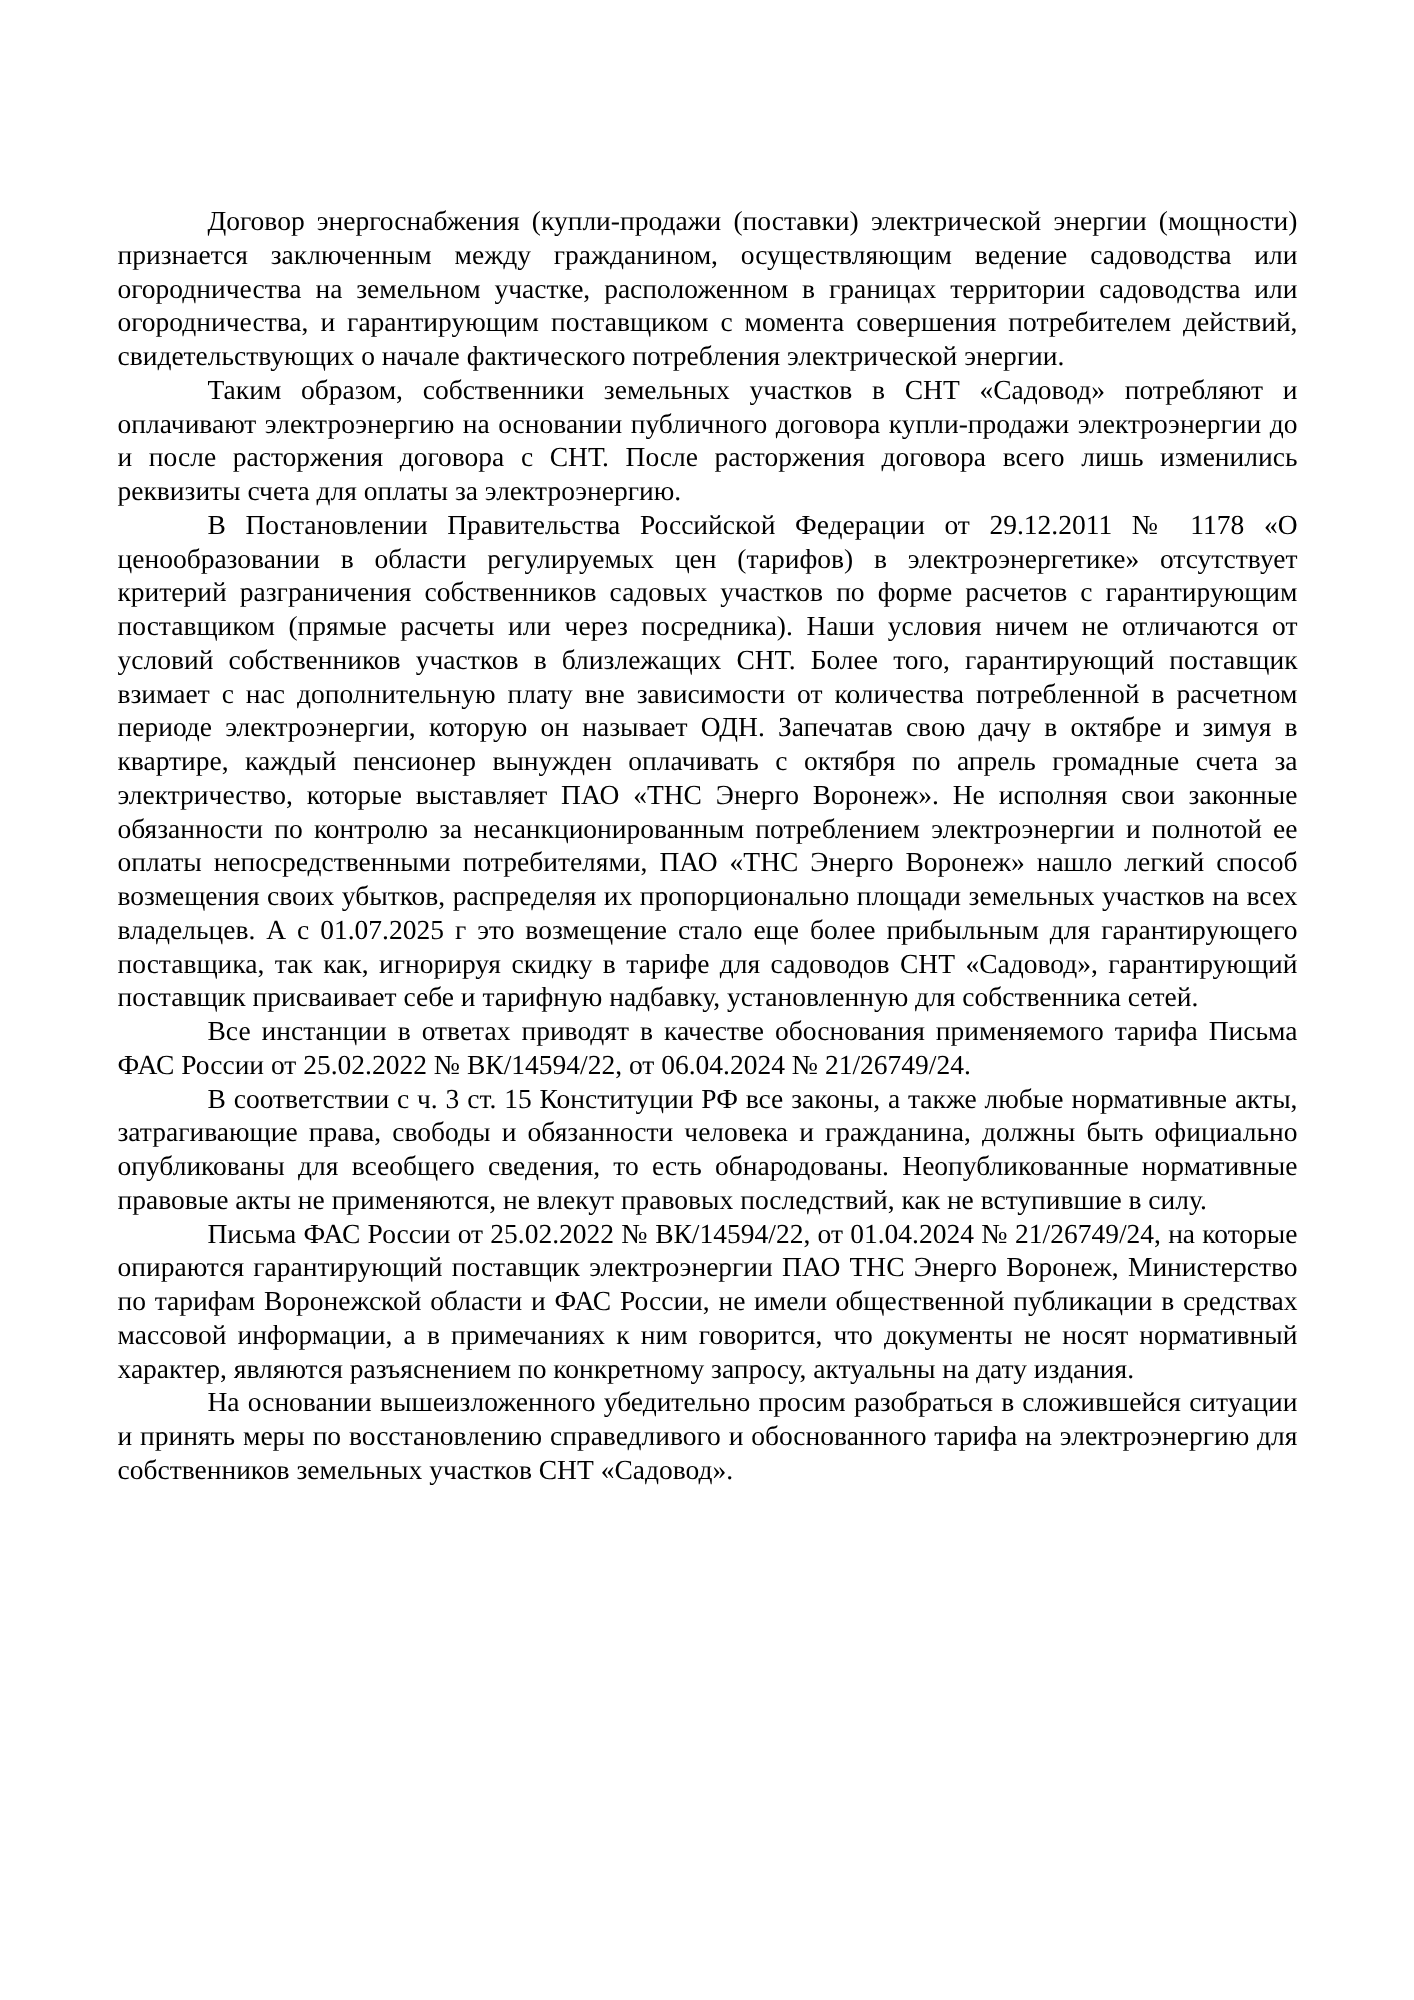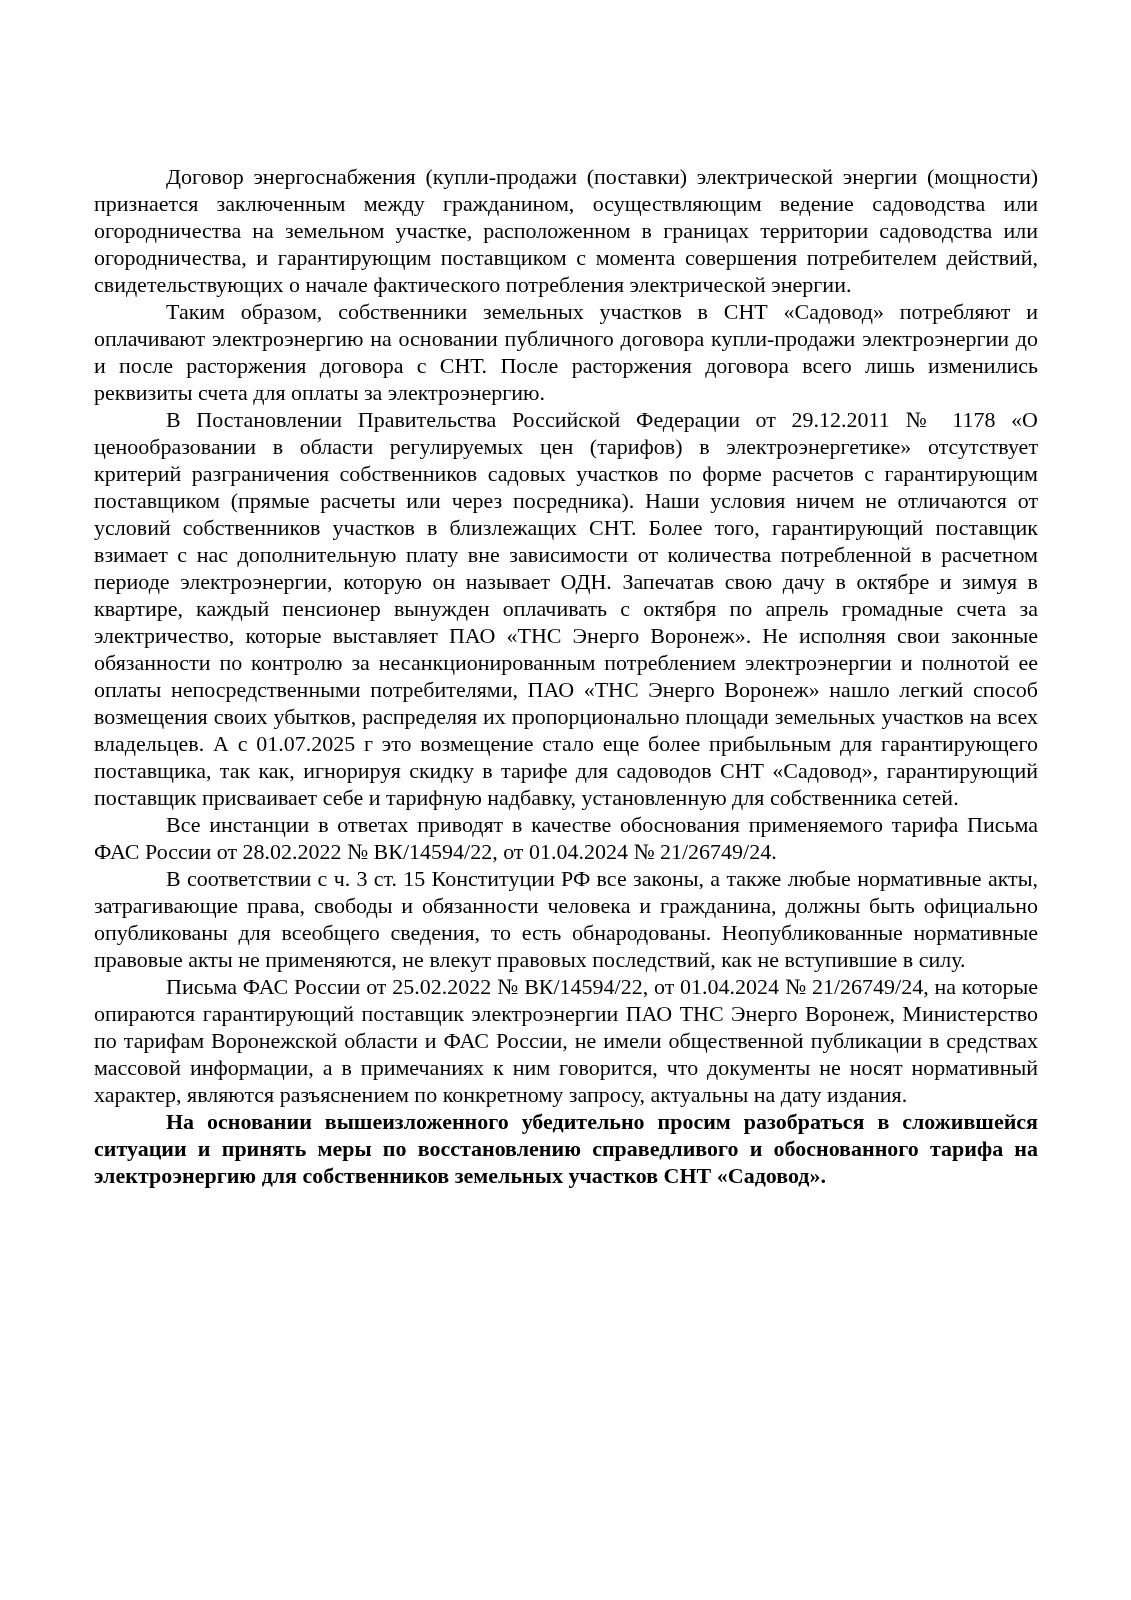--- a/index.html
+++ b/index.html
@@ -20,27 +20,27 @@
     margin: 0;
     font-family: "Liberation Serif", "DejaVu Serif", serif;
     font-size: 22px;
     line-height: 27px;
     color: #000000;
     text-align: justify;
     text-indent: 72px;
     letter-spacing: 0;
   }
   .para-bold {
-    font-weight: 700;
+    font-weight: 400;
   }
 </style>
 </head>
 <body>
 
 <div class="page">
   <p class="para">Договор энергоснабжения (купли-продажи (поставки) электрической энергии (мощности) признается заключенным между гражданином, осуществляющим ведение садоводства или огородничества на земельном участке, расположенном в границах территории садоводства или огородничества, и гарантирующим поставщиком с момента совершения потребителем действий, свидетельствующих о начале фактического потребления электрической энергии.</p>
   <p class="para">Таким образом, собственники земельных участков в СНТ «Садовод» потребляют и оплачивают электроэнергию на основании публичного договора купли-продажи электроэнергии до и после расторжения договора с СНТ. После расторжения договора всего лишь изменились реквизиты счета для оплаты за электроэнергию.</p>
   <p class="para">В Постановлении Правительства Российской Федерации от 29.12.2011 № 1178 «О ценообразовании в области регулируемых цен (тарифов) в электроэнергетике» отсутствует критерий разграничения собственников садовых участков по форме расчетов с гарантирующим поставщиком (прямые расчеты или через посредника). Наши условия ничем не отличаются от условий собственников участков в близлежащих СНТ. Более того, гарантирующий поставщик взимает с нас дополнительную плату вне зависимости от количества потребленной в расчетном периоде электроэнергии, которую он называет ОДН. Запечатав свою дачу в октябре и зимуя в квартире, каждый пенсионер вынужден оплачивать с октября по апрель громадные счета за электричество, которые выставляет ПАО «ТНС Энерго Воронеж». Не исполняя свои законные обязанности по контролю за несанкционированным потреблением электроэнергии и полнотой ее оплаты непосредственными потребителями, ПАО «ТНС Энерго Воронеж» нашло легкий способ возмещения своих убытков, распределяя их пропорционально площади земельных участков на всех владельцев. А с 01.07.2025 г это возмещение стало еще более прибыльным для гарантирующего поставщика, так как, игнорируя скидку в тарифе для садоводов СНТ «Садовод», гарантирующий поставщик присваивает себе и тарифную надбавку, установленную для собственника сетей.</p>
-  <p class="para">Все инстанции в ответах приводят в качестве обоснования применяемого тарифа Письма ФАС России от 28.02.2022 № ВК/14594/22, от 01.04.2024 № 21/26749/24.</p>
+  <p class="para">Все инстанции в ответах приводят в качестве обоснования применяемого тарифа Письма ФАС России от 25.02.2022 № ВК/14594/22, от 06.04.2024 № 21/26749/24.</p>
   <p class="para">В соответствии с ч. 3 ст. 15 Конституции РФ все законы, а также любые нормативные акты, затрагивающие права, свободы и обязанности человека и гражданина, должны быть официально опубликованы для всеобщего сведения, то есть обнародованы. Неопубликованные нормативные правовые акты не применяются, не влекут правовых последствий, как не вступившие в силу.</p>
   <p class="para">Письма ФАС России от 25.02.2022 № ВК/14594/22, от 01.04.2024 № 21/26749/24, на которые опираются гарантирующий поставщик электроэнергии ПАО ТНС Энерго Воронеж, Министерство по тарифам Воронежской области и ФАС России, не имели общественной публикации в средствах массовой информации, а в примечаниях к ним говорится, что документы не носят нормативный характер, являются разъяснением по конкретному запросу, актуальны на дату издания.</p>
   <p class="para para-bold">На основании вышеизложенного убедительно просим разобраться в сложившейся ситуации и принять меры по восстановлению справедливого и обоснованного тарифа на электроэнергию для собственников земельных участков СНТ «Садовод».</p>
 </div>
 
 </body></html>

